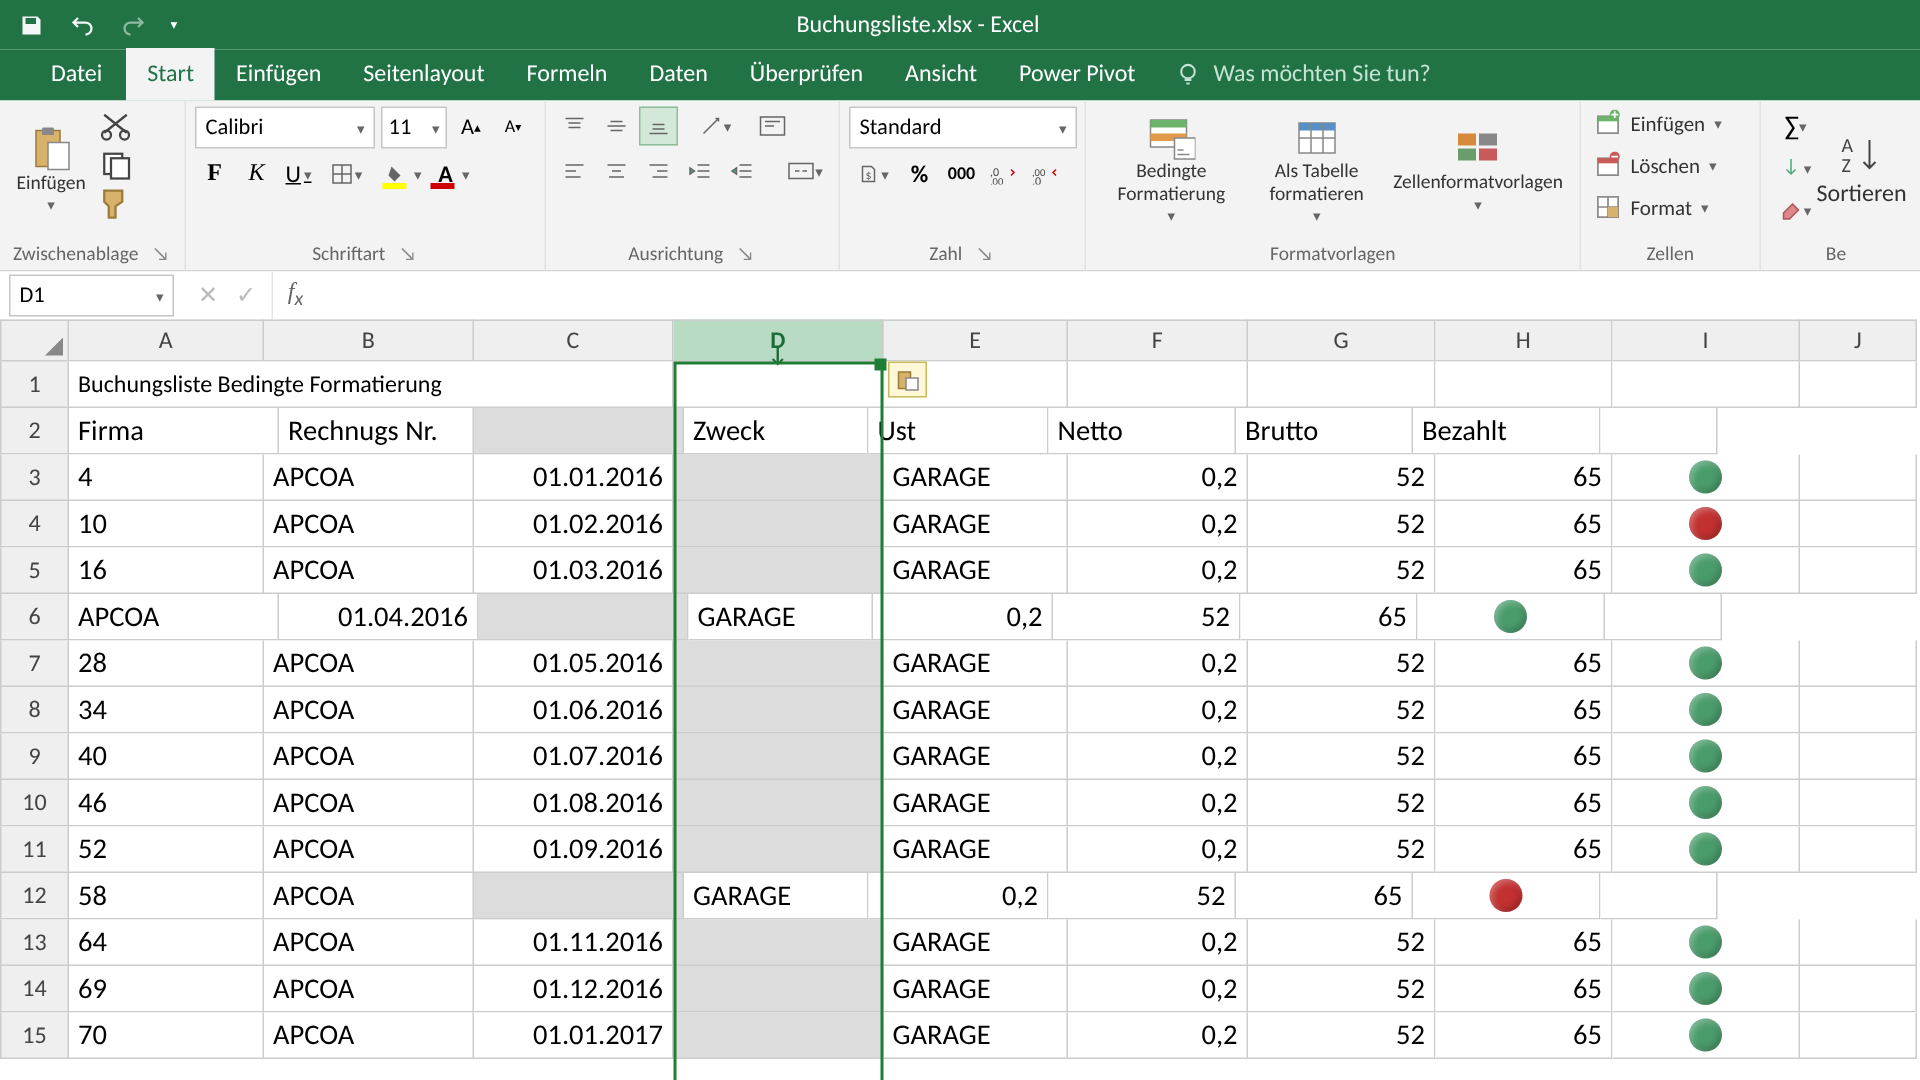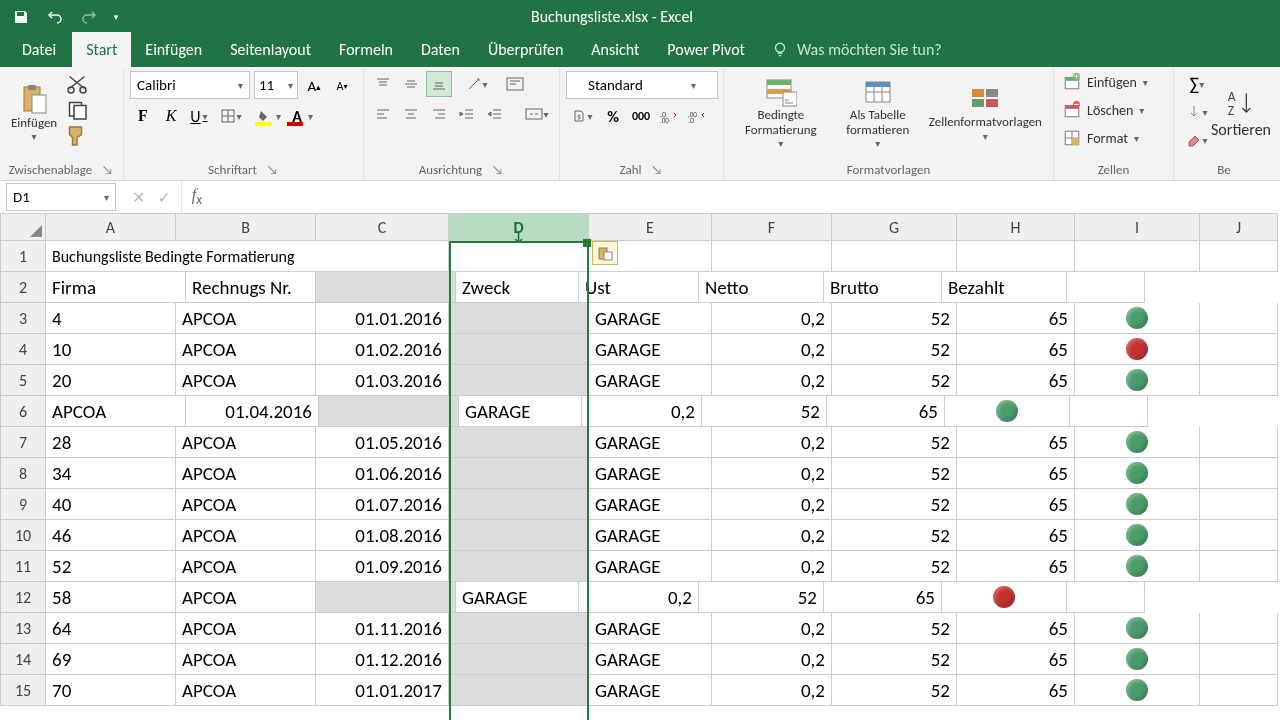--- a/index.html
+++ b/index.html
@@ -8,52 +8,52 @@
 
 .titlebar { height:33px; background:#217346; display:flex; align-items:center; color:#fff; font-size:14px; }
 .tb-left { display:flex; align-items:center; gap:4px; padding-left:6px; }
 .qat-btn { width:30px; height:22px; display:flex; align-items:center; justify-content:center; opacity:.95; }
 .qat-btn svg { width:16px; height:16px; }
 .qat-btn.dim { opacity:.5; }
 .qat-menu { width:16px; display:flex; align-items:center; justify-content:center; }
 .title { flex:1; text-align:center; font-size:16px; }
 
 
-.tabstrip { height:34px; background:#217346; display:flex; align-items:flex-end; padding-left:6px; color:#fff; font-size:16px; }
+.tabstrip { height:34px; background:#217346; display:flex; align-items:flex-end; padding-left:18px; color:#fff; font-size:16px; }
 .tab { padding:8px 14px; cursor:default; }
 .tab.file { padding:8px 16px; }
 .tab.active { background:#f3f3f3; color:#217346; }
 .tell-me { display:flex; align-items:center; gap:8px; color:#c4e3d2; padding:8px 12px; }
 .tell-me svg { width:18px; height:18px; }
 
 
 .ribbon { height:114px; background:#f3f3f3; border-bottom:1px solid #d6d6d6; display:flex; }
 .group { border-right:1px solid #e2e2e2; display:flex; flex-direction:column; height:100%; position:relative; }
 .group-label { text-align:center; font-size:13px; color:#666; height:22px; display:flex; align-items:center; justify-content:center; gap:8px; padding:0 6px; }
 .group-body { flex:1; display:flex; align-items:flex-start; padding:4px 6px 0 6px; }
 .dlaunch { width:14px; height:14px; display:inline-flex; align-items:center; justify-content:center; color:#888; }
 .rb { display:flex; align-items:center; justify-content:center; cursor:default; border:1px solid transparent; }
 .col { display:flex; flex-direction:column; }
-.row { display:flex; align-items:flex-end; }
+.row { display:flex; align-items:center; }
 .big-btn { display:flex; flex-direction:column; align-items:center; justify-content:center; padding:2px 4px; font-size:13px; color:#333; min-width:54px; }
 .big-btn svg { width:32px; height:32px; }
 .sml { width:26px; height:26px; }
 
 
 .font-name { width:120px; height:28px; border:1px solid #c5c5c5; background:#fff; padding:2px 6px; font-size:15px; display:flex; align-items:center; justify-content:space-between;}
 .font-size { width:44px; height:28px; border:1px solid #c5c5c5; background:#fff; padding:2px 4px; font-size:15px; display:flex; align-items:center; justify-content:space-between;}
 .inc-dec { width:24px; height:26px; display:flex; align-items:center; justify-content:center;}
 .style-b { font-weight:bold; font-family:"Times New Roman",serif;}
 .style-i { font-style:italic; font-family:"Times New Roman",serif;}
 .style-u { text-decoration:underline; font-family:"Times New Roman",serif;}
 .colorbtn { position:relative; width:30px; height:26px; display:flex; align-items:center; justify-content:center;}
 .colorbar { position:absolute; bottom:2px; left:4px; width:16px; height:4px;}
 
 
-.num-sel { width:152px; height:28px; background:#fff; border:1px solid #c5c5c5; display:flex; align-items:center; justify-content:space-between; padding:0 21px; font-size:15px;}
+.num-sel { width:152px; height:28px; background:#fff; border:1px solid #c5c5c5; display:flex; align-items:center; justify-content:space-between; padding:0 6px; font-size:15px;}
 
 
 .cell-row { display:flex; align-items:center; gap:6px; height:26px; font-size:14px; color:#333; padding:0 2px;}
 .cell-row svg{width:18px;height:18px;}
 .dd-arrow {width:10px;}
 .namebox { width:110px; height:28px; border:1px solid #c5c5c5; margin:0 6px; display:flex; align-items:center; justify-content:space-between; padding:0 6px; font-size:15px;}
 .fb-btns { display:flex; align-items:center; gap:12px; padding:0 10px; color:#bbb; border-right:1px solid #e5e5e5; height:100%;}
 .fx { font-style:italic; font-family:"Times New Roman",serif; color:#666; padding:0 10px;}
 .formula-input { flex:1; height:28px; border:none; outline:none; padding:0 6px; font-size:15px;}
 
@@ -522,21 +522,21 @@
         <div class="cell cF num">0,2</div>
         <div class="cell cG num">52</div>
         <div class="cell cH num">65</div>
         <div class="cell cI ctr">
           <div class="dot red"></div>
         </div>
         <div class="cell cJ"></div>
       </div>
       <div class="row">
         <div class="rowh">5</div>
-        <div class="cell cA">20</div>
+        <div class="cell cA">16</div>
         <div class="cell cB">APCOA</div>
         <div class="cell cC num">01.03.2016</div>
         <div class="cell cD dcellbg"></div>
         <div class="cell cE">GARAGE</div>
         <div class="cell cF num">0,2</div>
         <div class="cell cG num">52</div>
         <div class="cell cH num">65</div>
         <div class="cell cI ctr">
           <div class="dot green"></div>
         </div>

